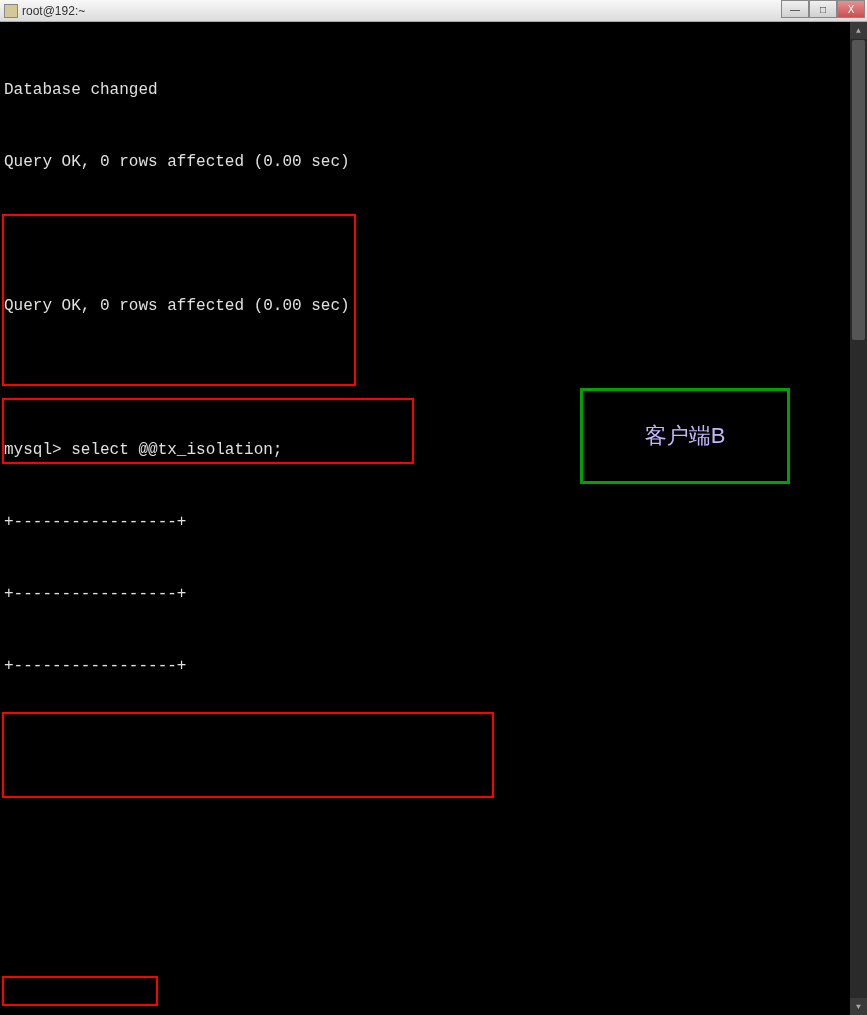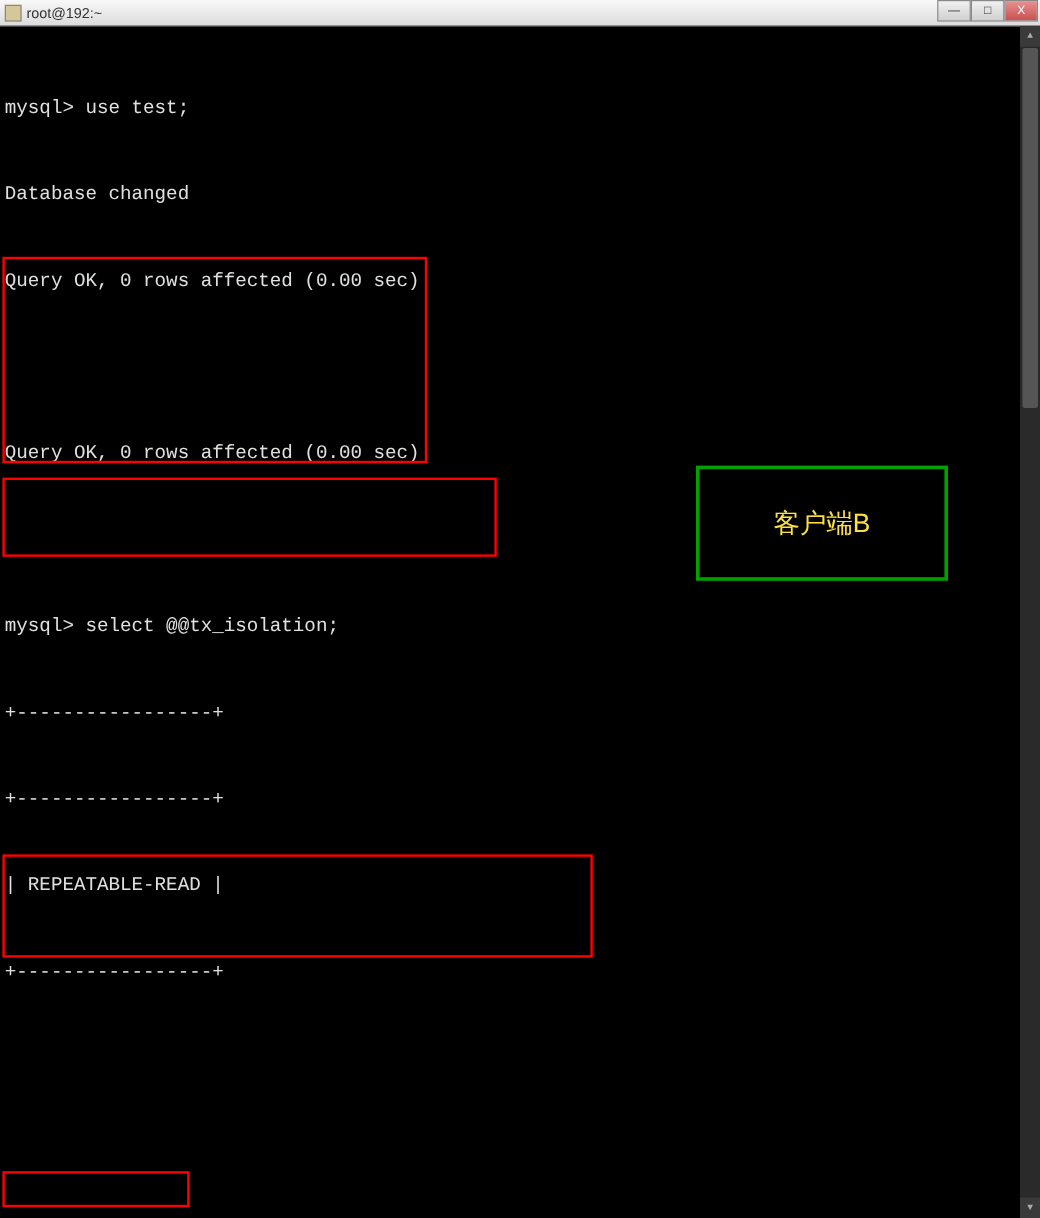--- a/index.html
+++ b/index.html
@@ -78,21 +78,21 @@
       pointer-events: none;
     }
     .box-green {
       position: absolute;
       border: 3px solid #00a000;
       display: flex;
       align-items: center;
       justify-content: center;
     }
     .green-label {
-      color: #fde047;
+      color: #c4b5fd;
       font-size: 22px;
       font-family: 'SimSun', sans-serif;
     }
     .scrollbar {
       position: absolute;
       right: 0;
       top: 22px;
       width: 17px;
       height: 993px;
       background: #2a2a2a;
@@ -126,30 +126,28 @@
   <span class="title-icon"></span>
   <span class="title-text">root@192:~</span>
   <div class="window-controls">
     <div class="win-btn">—</div>
     <div class="win-btn">□</div>
     <div class="win-btn close">X</div>
   </div>
 </div>
 
 <div class="terminal">
-  <div class="line">mysql&gt; use test;</div>
   <div class="line">Database changed</div>
   <div class="line">Query OK, 0 rows affected (0.00 sec)</div>
   <div class="line"></div>
   <div class="line">Query OK, 0 rows affected (0.00 sec)</div>
   <div class="line"></div>
   <div class="line">mysql&gt; select @@tx_isolation;</div>
   <div class="line">+-----------------+</div>
   <div class="line">+-----------------+</div>
-  <div class="line">| REPEATABLE-READ |</div>
   <div class="line">+-----------------+</div>
   
   
   
   
   
   
   
   
   

